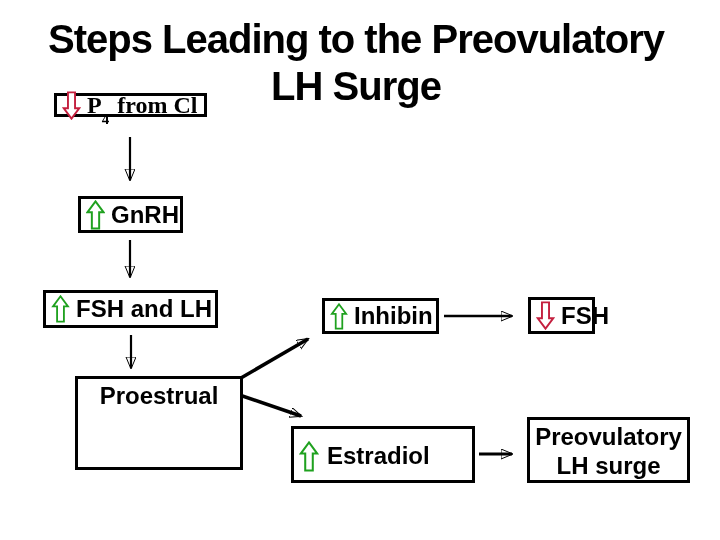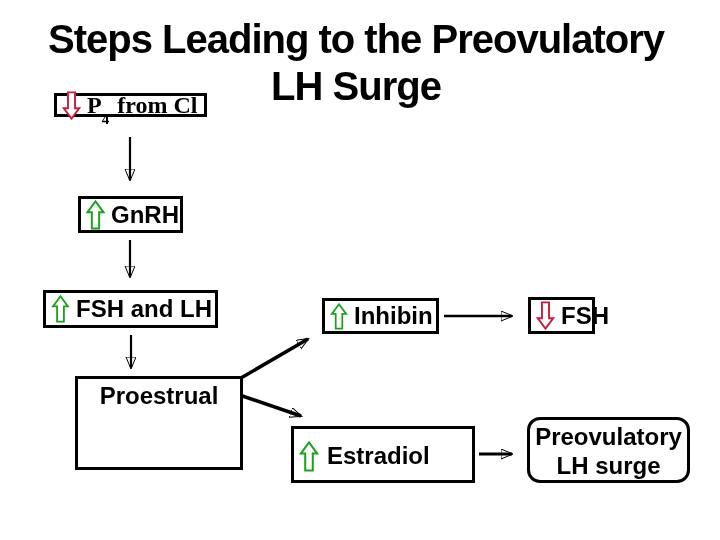--- a/index.html
+++ b/index.html
@@ -37,21 +37,21 @@
   sub.s4{font-size:15px;line-height:0;position:relative;bottom:-5px;margin-right:2px;}
   #box-p4{left:54px;top:93px;width:153px;height:24px;font-family:Liberation Serif, serif;}
   #box-gnrh{left:78px;top:196px;width:105px;height:37px;}
   #box-fshlh{left:43px;top:290px;width:175px;height:38px;}
   #box-proestrual{left:47px;top:376px;width:168px;height:94px;display:block;text-align:center;line-height:29px;padding-top:2px;margin-left:28px;}
   #box-inhibin{left:322px;top:298px;width:117px;height:36px;}
   #box-fsh{left:528px;top:297px;width:67px;height:37px;}
   #box-estradiol{left:291px;top:426px;width:184px;height:57px;align-items:center;padding-top:2px;}
   #box-estradiol .arrow{margin:1px 8px 0 5px;}
   #box-estradiol .two-lines div{line-height:25px;}
-  #box-preov{left:527px;top:417px;width:163px;height:66px;display:block;text-align:center;line-height:29px;padding-top:2px;border-radius:13px;}
+  #box-preov{left:527px;top:417px;width:163px;height:66px;display:block;text-align:center;line-height:29px;padding-top:2px;}
   #connectors{position:absolute;left:0;top:0;pointer-events:none;color:var(--line);}
   #connectors path,#connectors line{stroke:currentColor;fill:none;}
 </style>
 </head>
 <body>
 
 <div class="slide">
 
   <div class="title">
     <div>Steps Leading to the Preovulatory</div>

